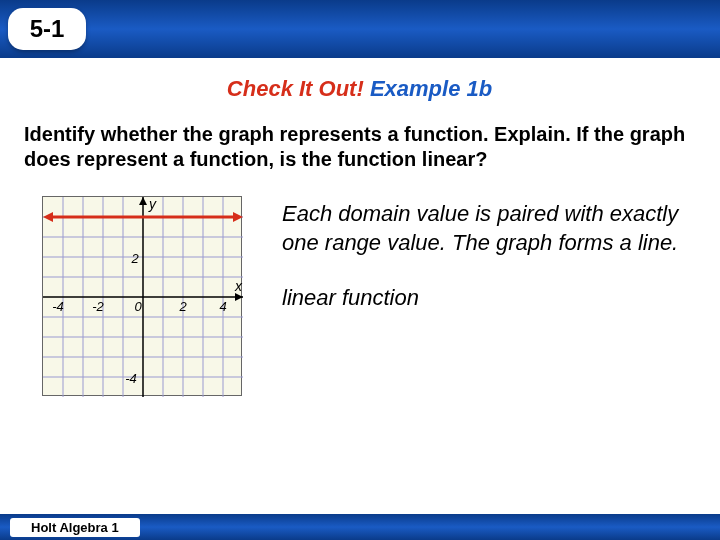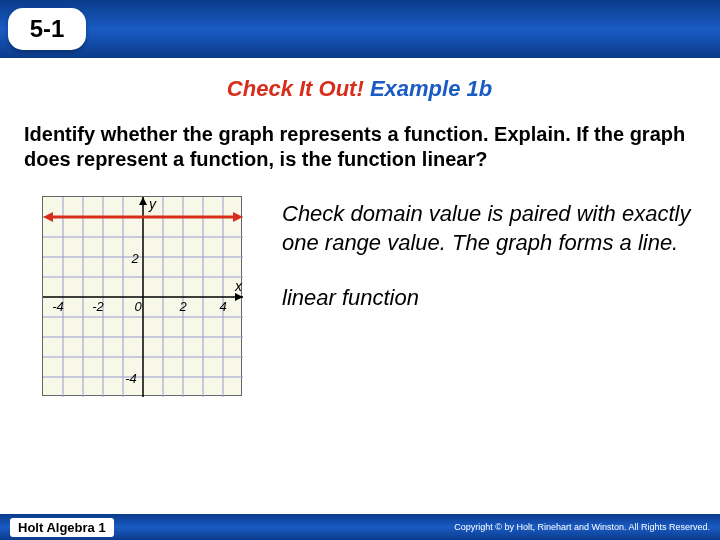--- a/index.html
+++ b/index.html
@@ -100,21 +100,21 @@
     width: 100%;
     height: 26px;
     background: linear-gradient(to bottom, #0a3b8a 0%, #1a5bc4 50%, #0a3b8a 100%);
     display: flex;
     align-items: center;
     justify-content: space-between;
     padding: 0 10px;
   }
   .footer-left {
     background: #fff;
-    padding: 2px 8px;
+    padding: 2px 21px;
     font-size: 13px;
     font-weight: bold;
     color: #000;
     border-radius: 3px;
   }
   .footer-right {
     color: #fff;
     font-size: 9px;
   }
 </style>
@@ -181,23 +181,22 @@
           </g>
 
           <line x1="4" y1="20" x2="196" y2="20" stroke="#d62e1a" stroke-width="3"></line>
           <polygon points="0,20 10,15 10,25" fill="#d62e1a"></polygon>
           <polygon points="200,20 190,15 190,25" fill="#d62e1a"></polygon>
         </svg>
       </div>
     </div>
 
     <div class="answer-col">
-      <div class="answer1">Check domain value is paired with exactly one range value. The graph forms a line.</div>
+      <div class="answer1">Each domain value is paired with exactly one range value. The graph forms a line.</div>
       <div class="answer2">linear function</div>
     </div>
 
   </div>
 </div>
 
 <div class="footer">
   <div class="footer-left">Holt Algebra 1</div>
-  <div class="footer-right">Copyright © by Holt, Rinehart and Winston. All Rights Reserved.</div>
 </div>
 
 </body></html>

